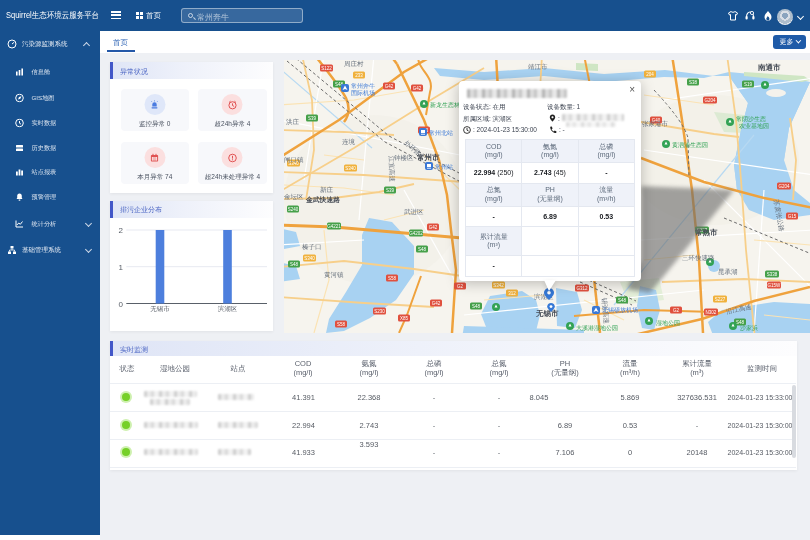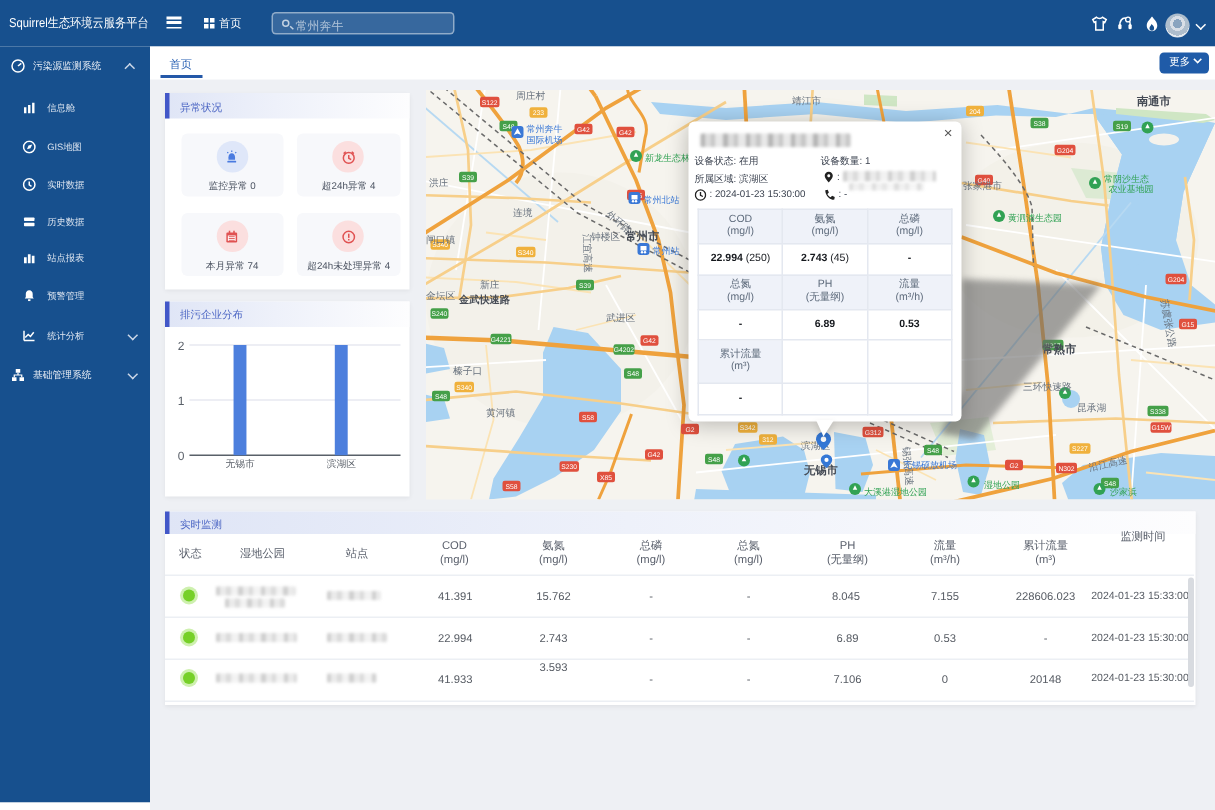--- a/index.html
+++ b/index.html
@@ -645,37 +645,37 @@
  <div class="th" style="left:112px;top:364px;width:30px">状态</div>
  <div class="th" style="left:150px;top:364px;width:50px">湿地公园</div>
  <div class="th" style="left:218px;top:364px;width:40px">站点</div>
  <div class="th" style="left:283px;top:359px;width:40px">COD<br>(mg/l)</div>
  <div class="th" style="left:349px;top:359px;width:40px">氨氮<br>(mg/l)</div>
  <div class="th" style="left:414px;top:359px;width:40px">总磷<br>(mg/l)</div>
  <div class="th" style="left:479px;top:359px;width:40px">总氮<br>(mg/l)</div>
  <div class="th" style="left:545px;top:359px;width:40px">PH<br>(无量纲)</div>
  <div class="th" style="left:610px;top:359px;width:40px">流量<br>(m³/h)</div>
  <div class="th" style="left:677px;top:359px;width:40px">累计流量<br>(m³)</div>
- <div class="th" style="left:737px;top:353px;width:50px">监测时间</div>
+ <div class="th" style="left:737px;top:364px;width:50px">监测时间</div>
  <div class="rowline" style="left:110px;top:383px;width:686px"></div>
  <div class="rowline" style="left:110px;top:411px;width:686px"></div>
  <div class="rowline" style="left:110px;top:439px;width:686px"></div>
  <div class="rowline" style="left:110px;top:467px;width:686px"></div>
 
  <div class="gdot" style="left:122px;top:393px"></div>
  <div class="blur2" style="left:144px;top:391px;width:53px;height:6px"></div>
  <div class="blur2" style="left:150px;top:399px;width:40px;height:6px"></div>
  <div class="blur2" style="left:218px;top:394px;width:36px;height:6px"></div>
  <div class="tv" style="left:303.5px;top:393px">41.391</div>
- <div class="tv" style="left:369px;top:393px">15.762</div>
+ <div class="tv" style="left:369px;top:393px">22.368</div>
  <div class="tv" style="left:434px;top:393px">-</div>
  <div class="tv" style="left:499px;top:393px">-</div>
- <div class="tv" style="left:564px;top:393px">8.045</div>
- <div class="tv" style="left:630px;top:393px">7.155</div>
- <div class="tv" style="left:697px;top:393px">228606.023</div>
+ <div class="tv" style="left:539px;top:393px">8.045</div>
+ <div class="tv" style="left:630px;top:393px">5.869</div>
+ <div class="tv" style="left:697px;top:393px">327636.531</div>
  <div class="tv" style="left:760px;top:393.5px;font-size:7px">2024-01-23 15:33:00</div>
 
  <div class="gdot" style="left:122px;top:421px"></div>
  <div class="blur2" style="left:144px;top:422px;width:54px;height:6px"></div>
  <div class="blur2" style="left:218px;top:422px;width:40px;height:6px"></div>
  <div class="tv" style="left:303.5px;top:421px">22.994</div>
  <div class="tv" style="left:369px;top:421px">2.743</div>
  <div class="tv" style="left:434px;top:421px">-</div>
  <div class="tv" style="left:499px;top:421px">-</div>
  <div class="tv" style="left:565px;top:421px">6.89</div>

